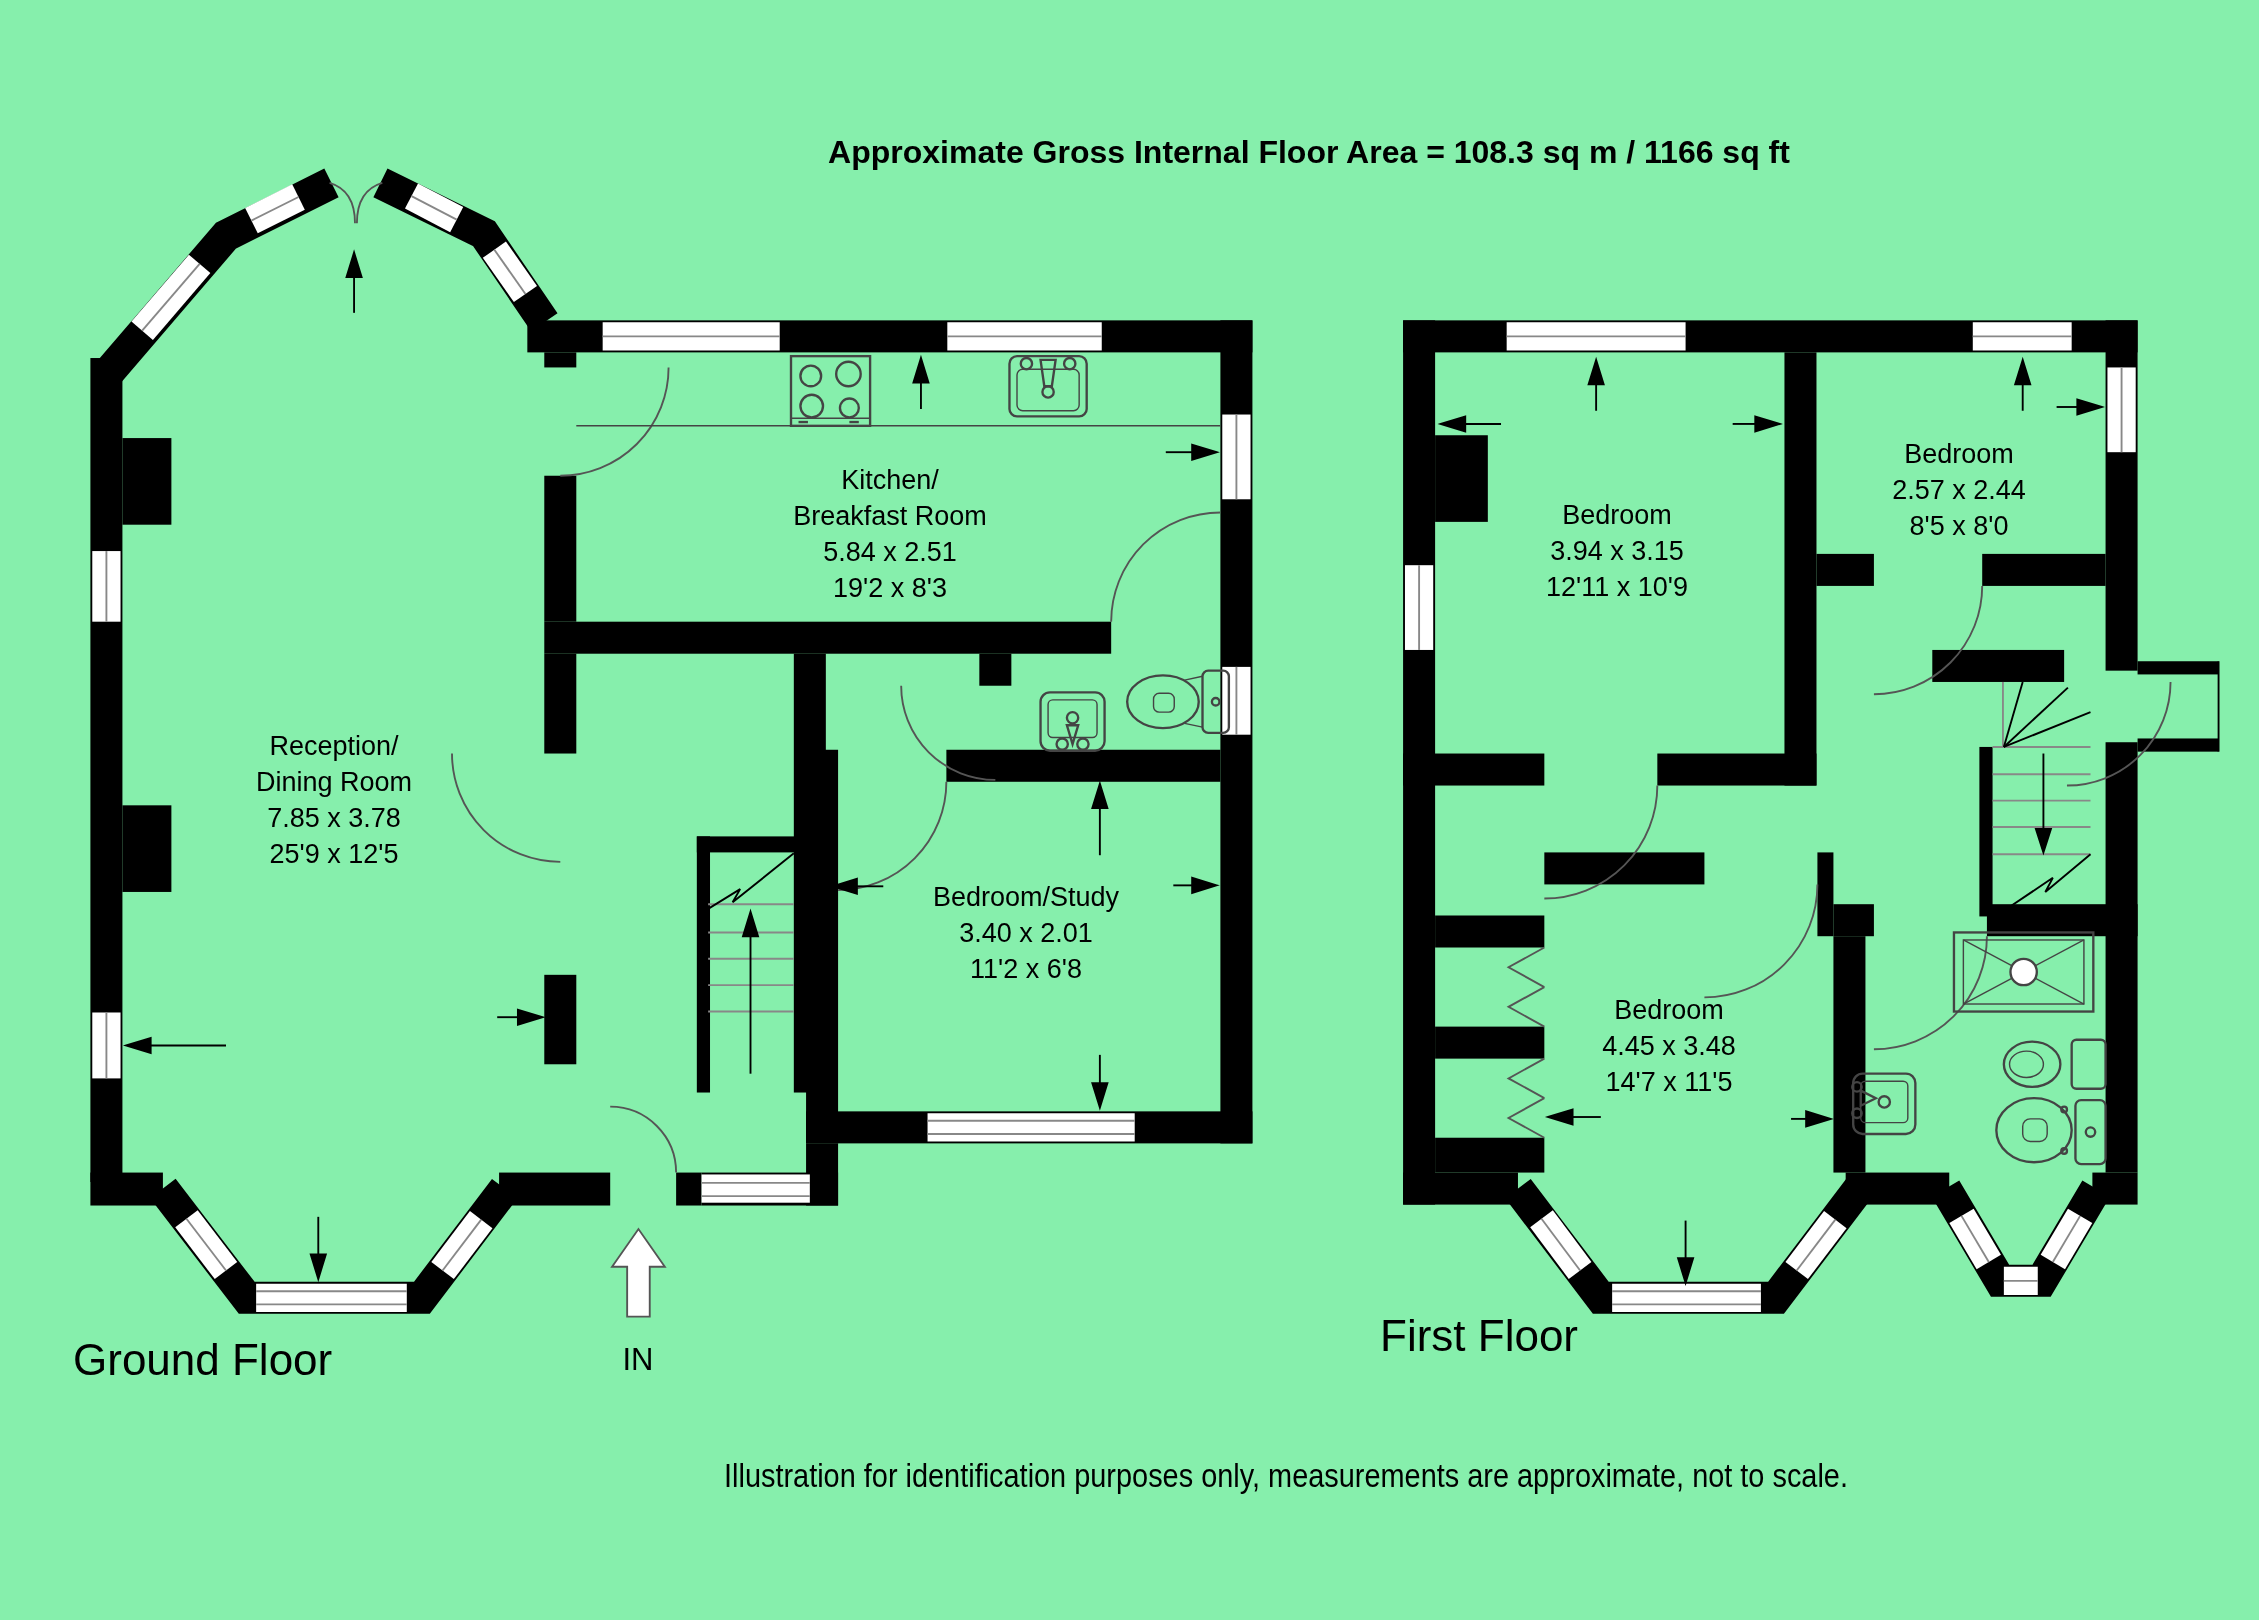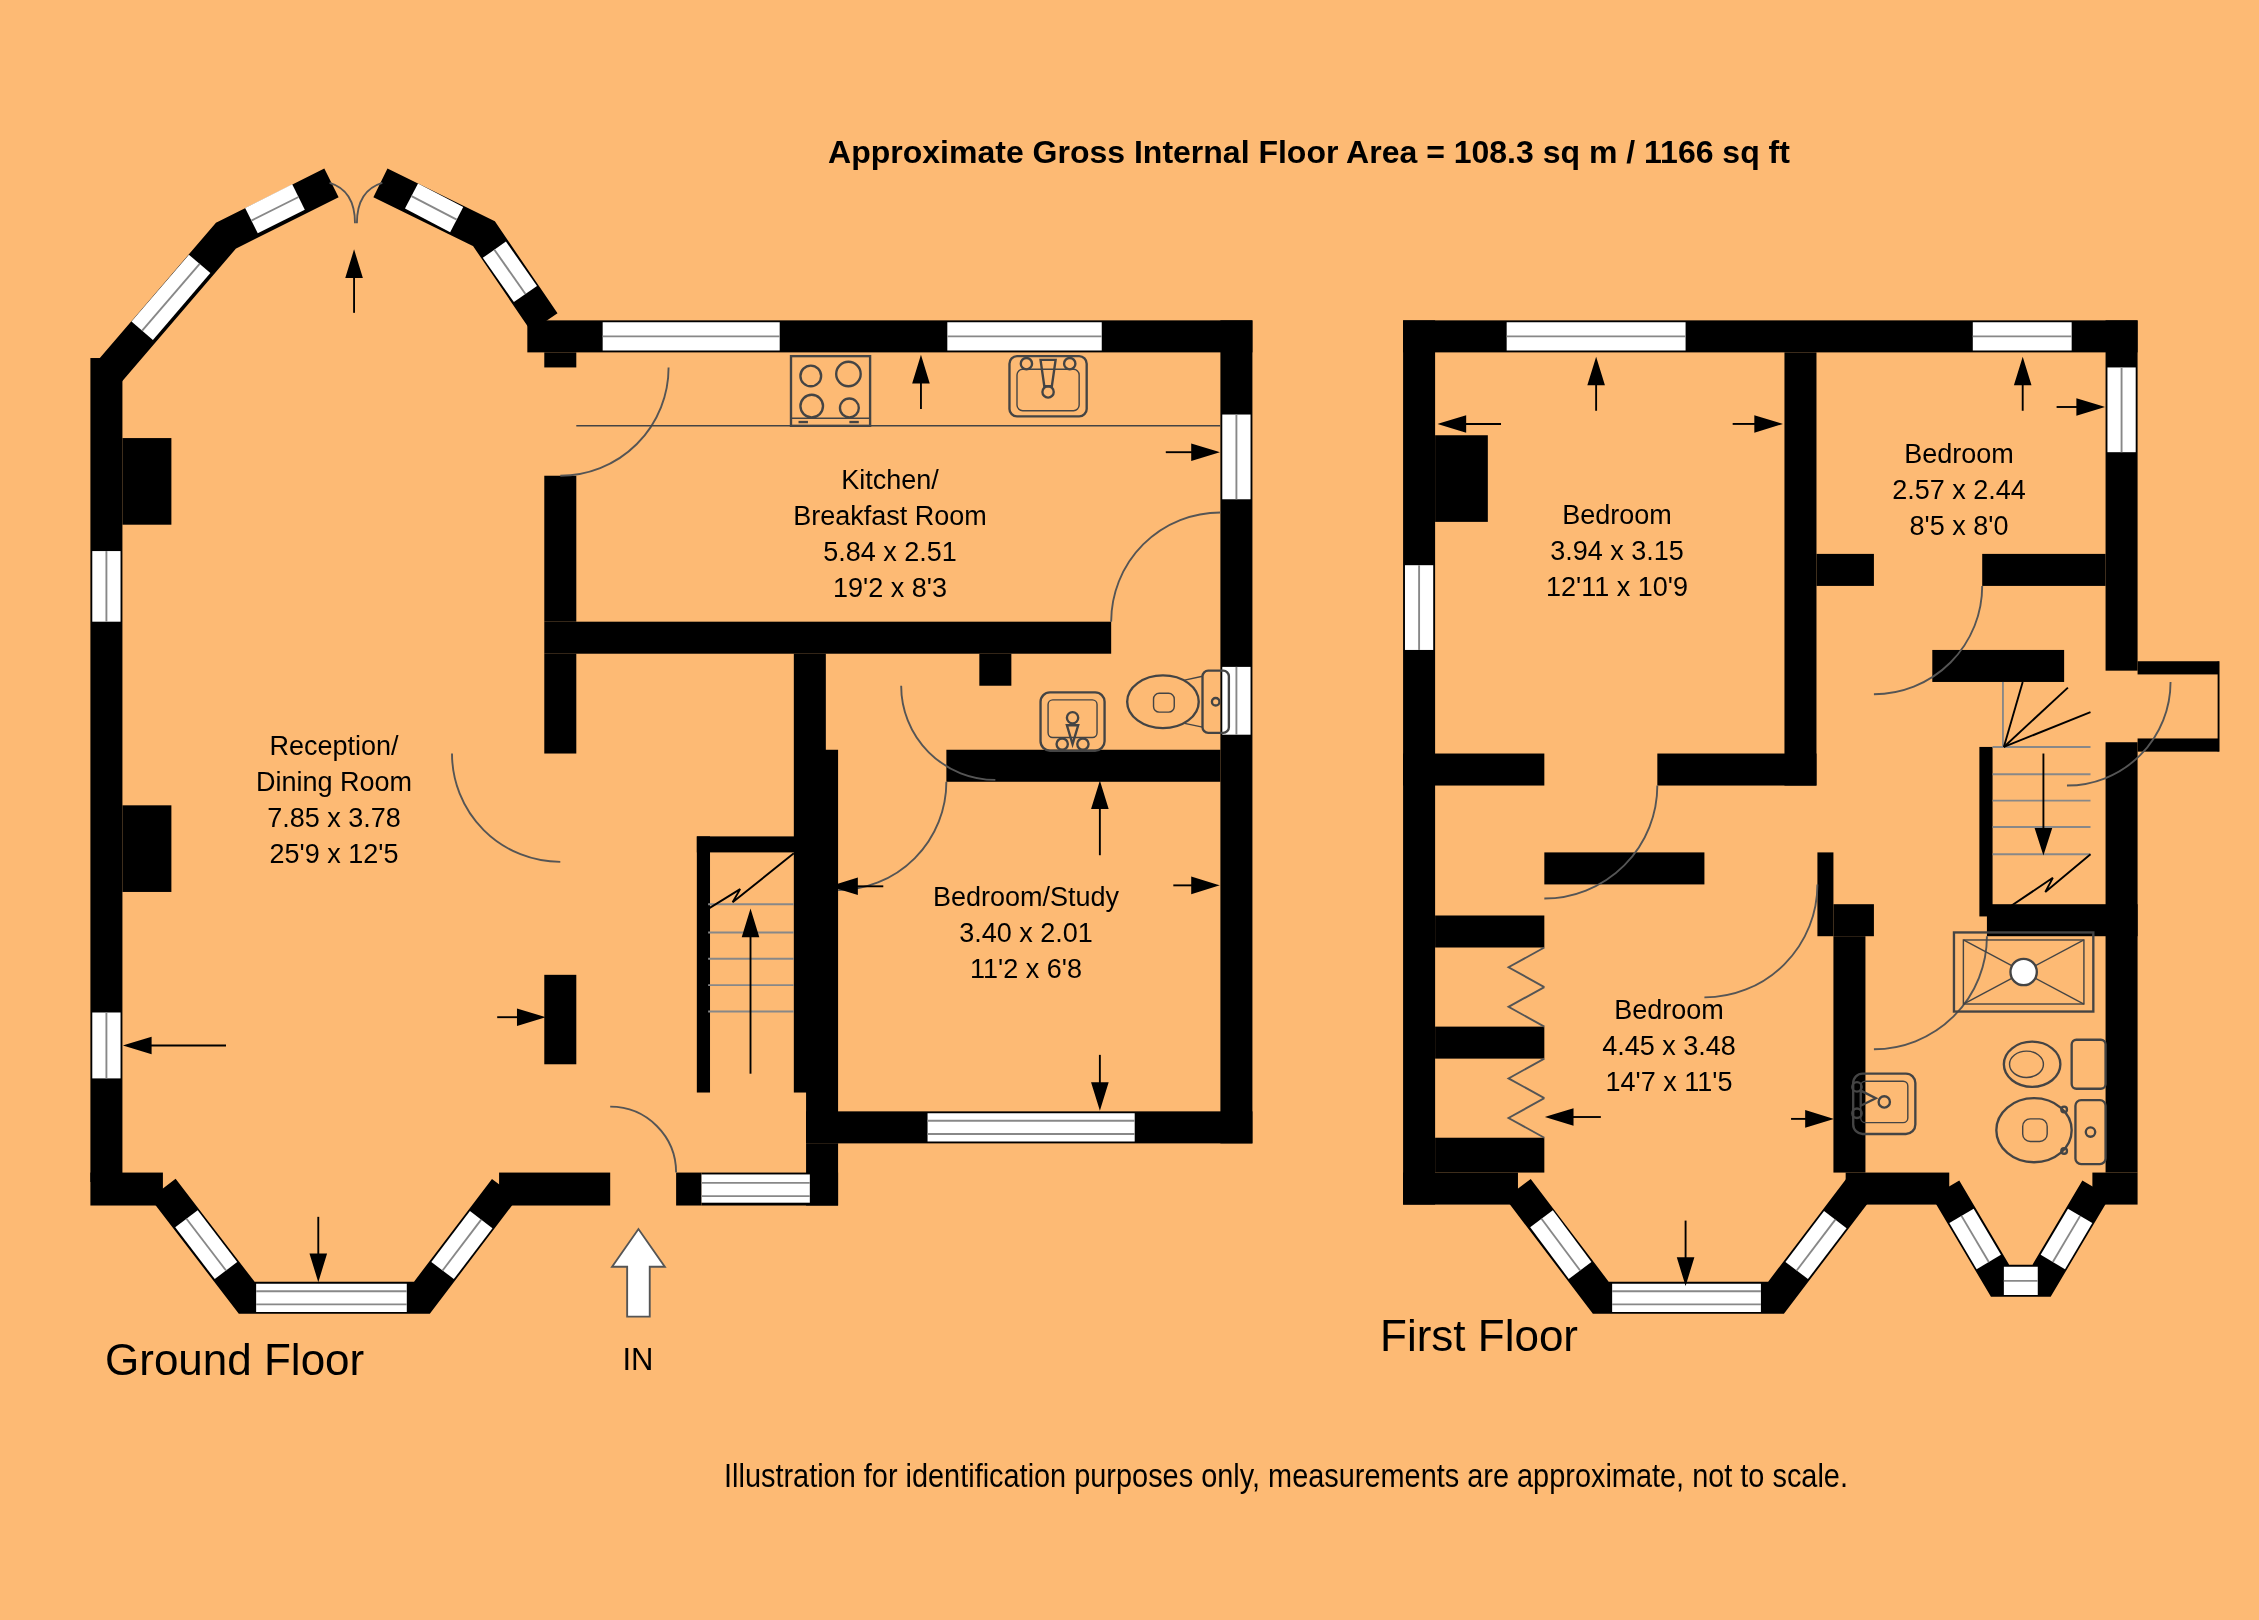--- a/index.html
+++ b/index.html
@@ -1,24 +1,24 @@
 <!DOCTYPE html>
 <html style="font-size:15px"><head>
 <meta charset="utf-8">
 <style>
   html,body{margin:0;padding:0;background:#fff;}
-  #canvas{position:relative;width:2260px;height:1621px;background:#fdba74;overflow:hidden;
+  #canvas{position:relative;width:2260px;height:1621px;background:#86efac;overflow:hidden;
           font-family:"Liberation Sans", sans-serif;color:#000;}
   #plan-svg{position:absolute;left:0;top:0;}
   .txt{position:absolute;color:#000;}
   #title{top:134px;left:1309px;transform:translateX(-50%);font-size:32px;font-weight:bold;white-space:nowrap;}
   .room-label{position:absolute;transform:translateX(-50%);text-align:center;font-size:27px;line-height:36px;white-space:nowrap;}
   .room-label .line:empty{display:none;}
   .floor-label{position:absolute;font-size:44px;white-space:nowrap;}
-  #ground-floor-label{left:73px;top:1335px;margin-left:32px;}
+  #ground-floor-label{left:73px;top:1335px;}
   #first-floor-label{left:1380px;top:1311px;}
   #in-label{position:absolute;left:638px;top:1322px;transform:translateX(-50%);font-size:31px;margin-top:20px;}
   #disclaimer{top:1456px;left:1286px;transform:translateX(-50%) scaleX(0.85);font-size:34px;white-space:nowrap;}
 </style>
 </head>
 <body>
 
 <div id="canvas">
 
 <svg id="plan-svg" width="2260" height="1621" viewBox="0 0 2400 1721">

